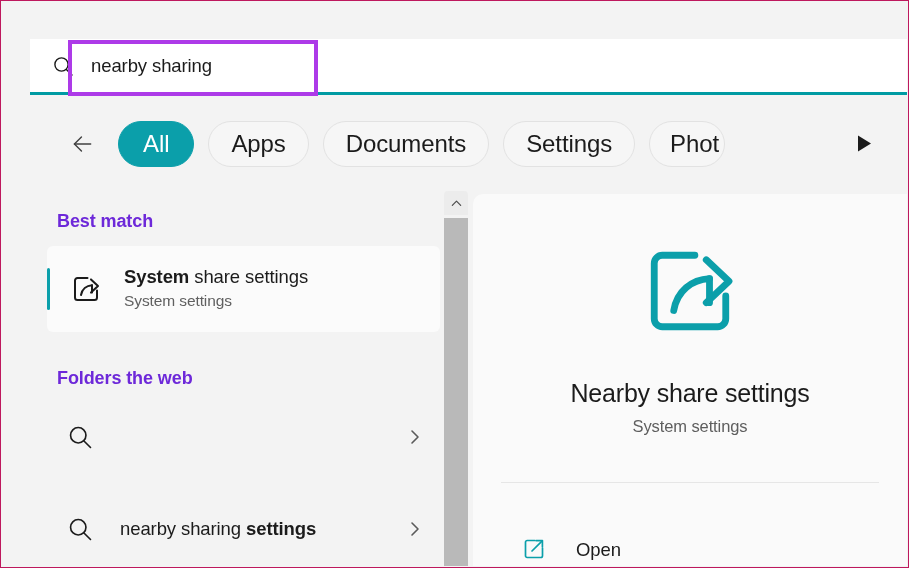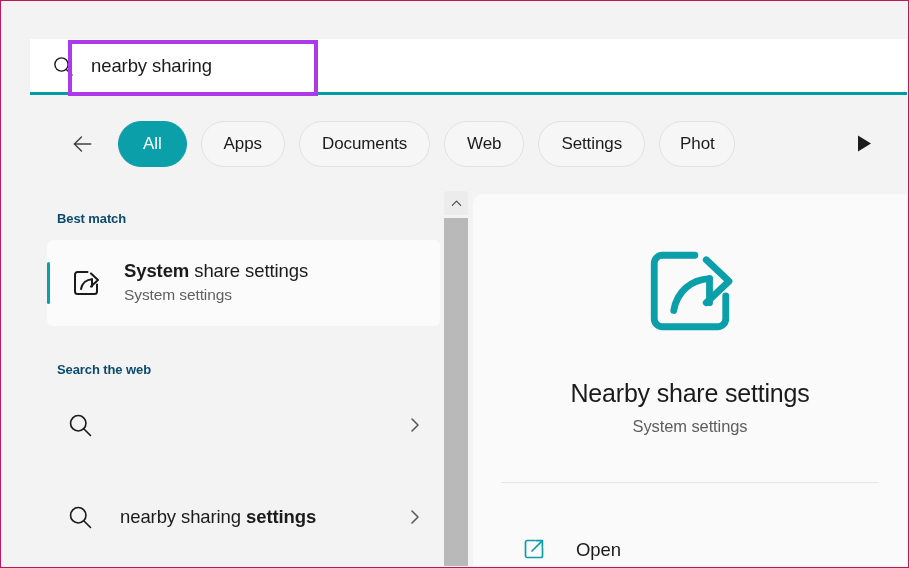--- a/index.html
+++ b/index.html
@@ -96,21 +96,21 @@
     flex: 0 0 auto;
     height: 46px;
     padding: 0 22px;
     margin-left: 14px;
     border-radius: 23px;
     background: #f6f6f6;
     border: 1px solid #e2e2e2;
     display: flex;
     align-items: center;
     justify-content: center;
-    font-size: 17px;
+    font-size: 24px;
     color: #1b1b1b;
     cursor: pointer;
     white-space: nowrap;
     letter-spacing: -0.1px;
   }
   .tab.active {
     background: #0b9faa;
     border-color: #0b9faa;
     color: #ffffff;
     padding: 0 24px;
@@ -147,23 +147,23 @@
   #results-pane {
     position: absolute;
     left: 3px;
     top: 188px;
     width: 444px;
     height: 377px;
     background: #f3f3f3;
     overflow: hidden;
   }
   .section-header {
-    font-size: 13px;
+    font-size: 18px;
     font-weight: bold;
-    color: #0c4a6e;
+    color: #6d28d9;
     padding: 22px 0 10px 53px;
     letter-spacing: -0.1px;
   }
 
   
   #best-match-row {
     position: relative;
     margin: 4px 8px 0 43px;
     height: 86px;
     background: #fbfbfb;
@@ -350,23 +350,20 @@
     <div class="tab active">
       <span>All</span>
     </div>
     <div class="tab">
       <span>Apps</span>
     </div>
     <div class="tab">
       <span>Documents</span>
     </div>
     <div class="tab">
-      <span>Web</span>
-    </div>
-    <div class="tab">
       <span>Settings</span>
     </div>
     <div class="tab clipped">
       <span>Phot</span>
     </div>
 
     <div id="tab-fade"></div>
     <button id="tab-overflow-next">
       <svg width="17" height="19" viewBox="0 0 17 19">
         <polygon points="2,1.5 15,9.5 2,17.5" fill="#1b1b1b"></polygon>
@@ -387,21 +384,21 @@
         <path d="M22 12.2v7.4"></path>
       </svg>
       <div id="best-match-text">
         <div class="bm-title">
           <b>System</b><span> share settings</span>
         </div>
         <div class="bm-sub">System settings</div>
       </div>
     </div>
 
-    <div class="section-header" style="padding-top:36px;">Search the web</div>
+    <div class="section-header" style="padding-top:36px;">Folders the web</div>
 
     <div class="web-row">
       <svg class="web-row-icon" viewBox="0 0 24 24" fill="none" stroke="currentColor" stroke-width="1.4">
         <circle cx="10.5" cy="10.5" r="6.6"></circle>
         <line x1="15.4" y1="15.4" x2="21" y2="21" stroke-linecap="round"></line>
       </svg>
       <svg class="web-row-chev" viewBox="0 0 18 18" fill="none" stroke="currentColor" stroke-width="1.6" stroke-linecap="round" stroke-linejoin="round">
         <polyline points="6,3 12,9 6,15"></polyline>
       </svg>
     </div>

